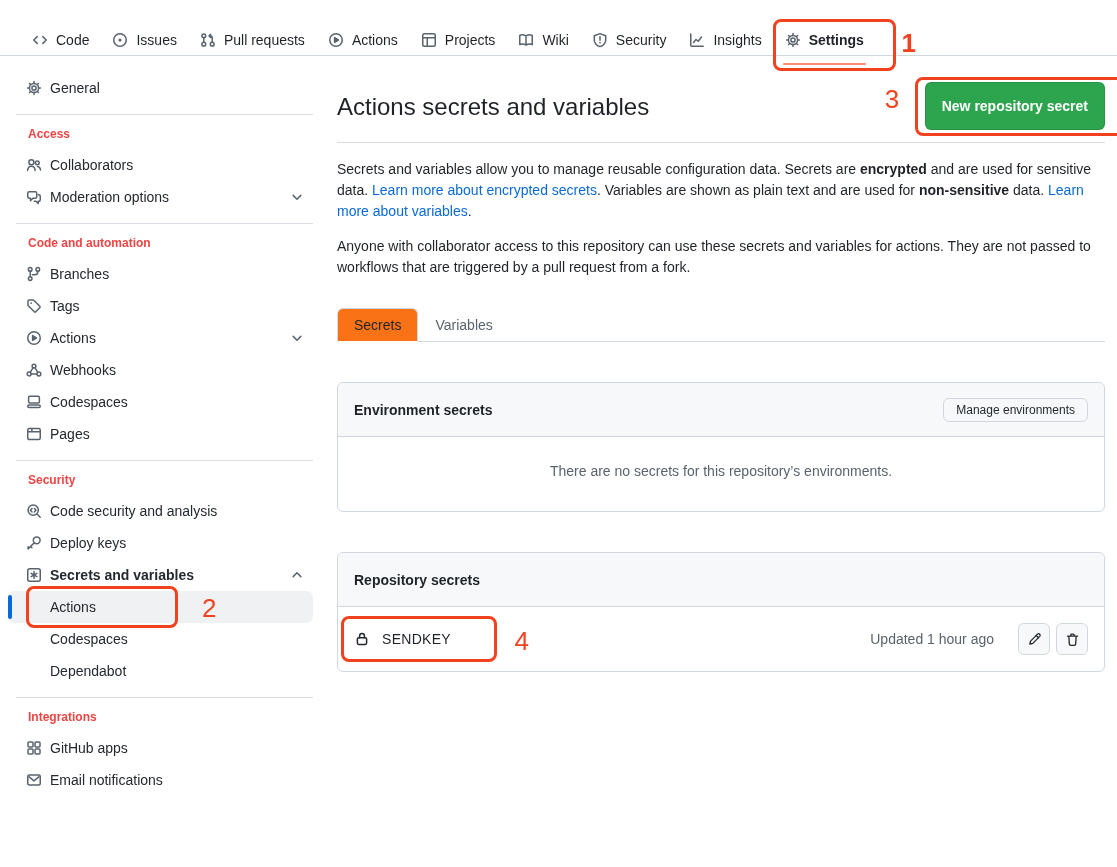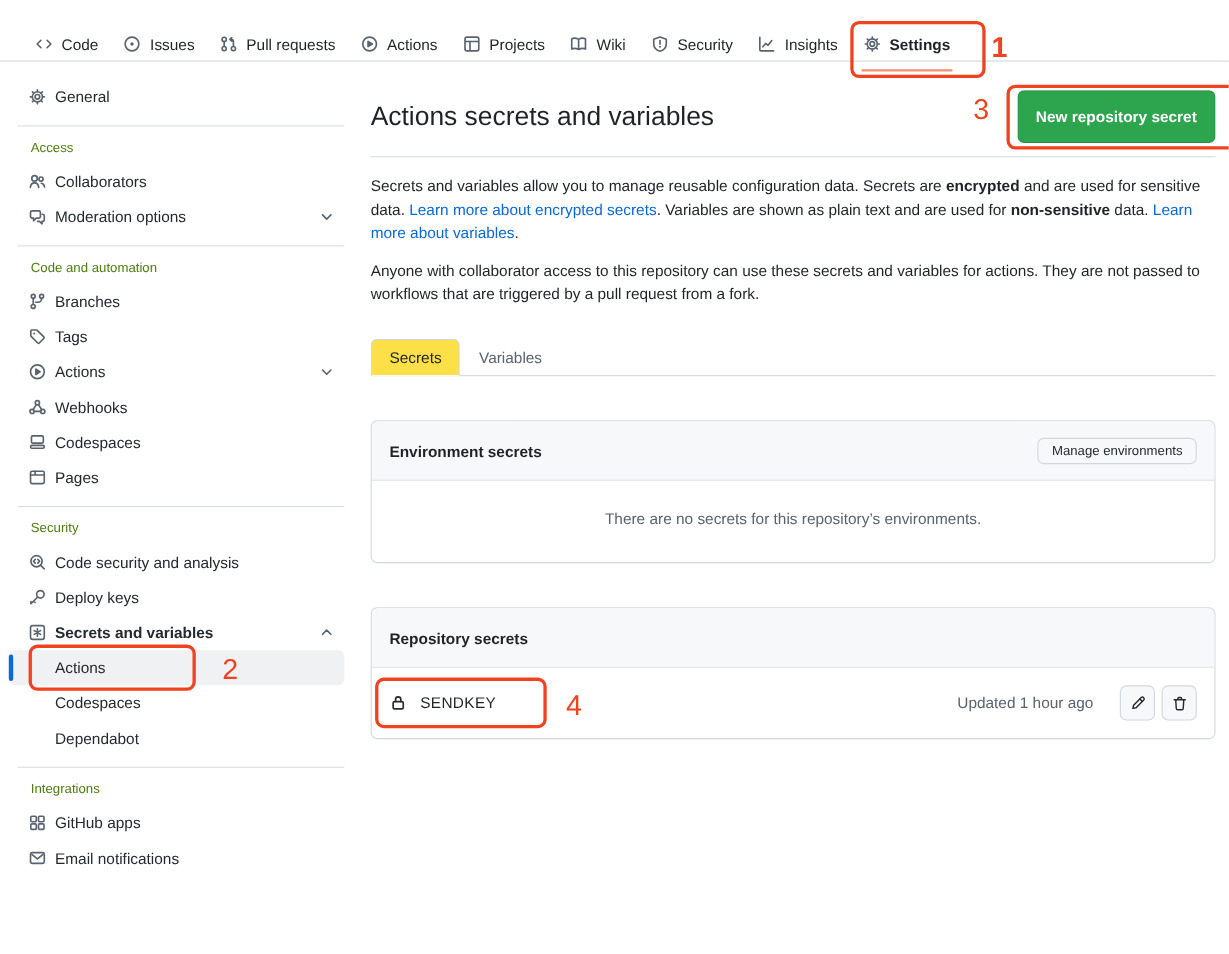--- a/index.html
+++ b/index.html
@@ -42,21 +42,21 @@
   .sb-item .ico { color:#59636e; }
   .sb-item.bold .sb-label { font-weight:700; }
   .sb-item.sub { padding-left:42px; }
   .sb-item.selected { background:#f0f1f3; }
   .sb-item.selected::before {
     content:""; position:absolute; left:0; top:4px; bottom:4px; width:4px;
     border-radius:3px; background:var(--selected-bar,#0969da);
   }
   .sb-item .chev { margin-left:auto; color:#59636e; }
   .sb-header {
-    font-size:12px; font-weight:400; color:#4d7c0f;
+    font-size:12px; font-weight:700; color:#ef4444;
     margin:12px 16px 8px 28px;
   }
   .sb-divider { height:1px; background:#d8dee4; margin:10px 8px 10px 16px; }
 
   
   .main { flex:1; padding:26px 12px 0 16px; min-width:0; }
   .title-row { display:flex; align-items:center; justify-content:space-between; }
   h2.page-title { font-size:24px; font-weight:400; color:#1f2328; line-height:31px; }
   .btn-green {
     height:48px; padding:0 16px; border-radius:6px; border:1px solid rgba(27,31,36,.15);
@@ -69,21 +69,21 @@
   .b { font-weight:700; }
   a { color:var(--link,#0969da); text-decoration:none; }
 
   
   .tabnav { margin-top:30px; display:flex; border-bottom:1px solid #d0d7de; }
   .tab {
     padding:8px 16px; font-size:14px; color:#59636e; cursor:pointer;
     margin-bottom:-1px; border:1px solid transparent; border-radius:6px 6px 0 0;
   }
   .tab.active {
-    color:#1f2328; background:#fde047; border-color:#d0d7de; border-bottom-color:#fff;
+    color:#1f2328; background:#f97316; border-color:#d0d7de; border-bottom-color:#fff;
   }
 
   
   .box { margin-top:40px; border:1px solid #d0d7de; border-radius:6px; background:#fff; }
   .box-header {
     display:flex; align-items:center; justify-content:space-between;
     min-height:54px; padding:12px 16px; background:#f6f8fa;
     border-bottom:1px solid #d0d7de; border-radius:6px 6px 0 0;
   }
   .box-title { font-size:14px; font-weight:700; color:#1f2328; }

